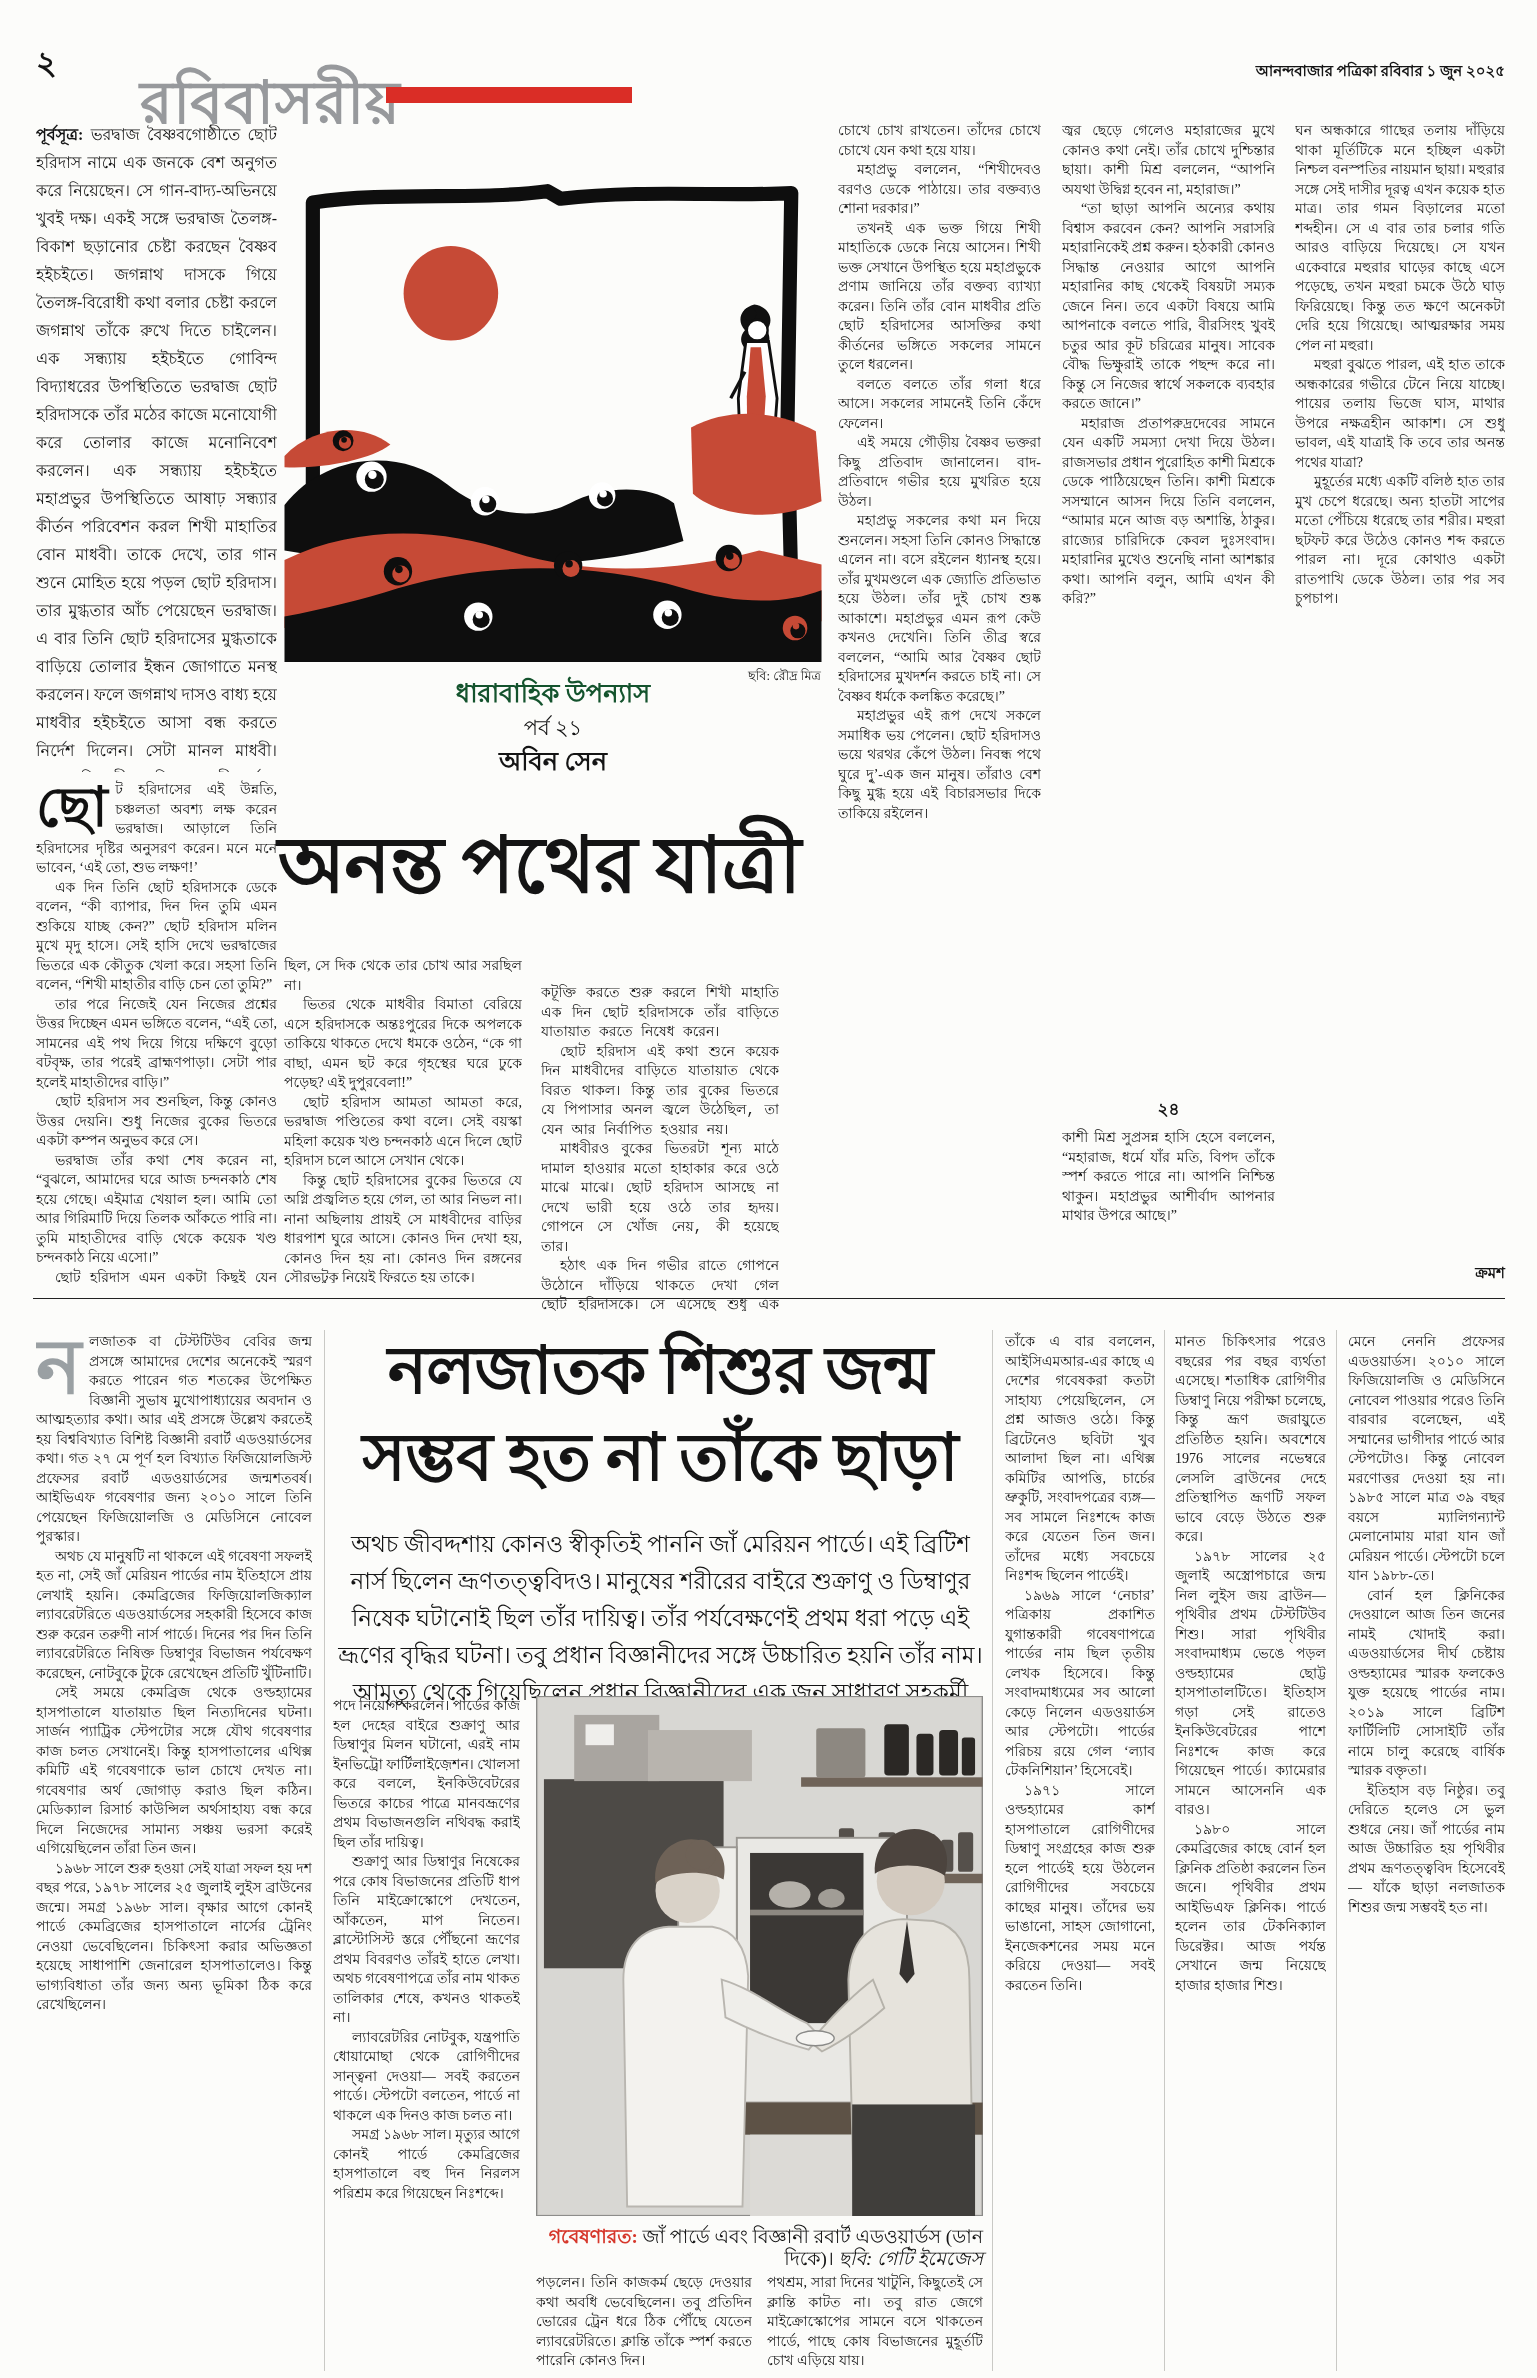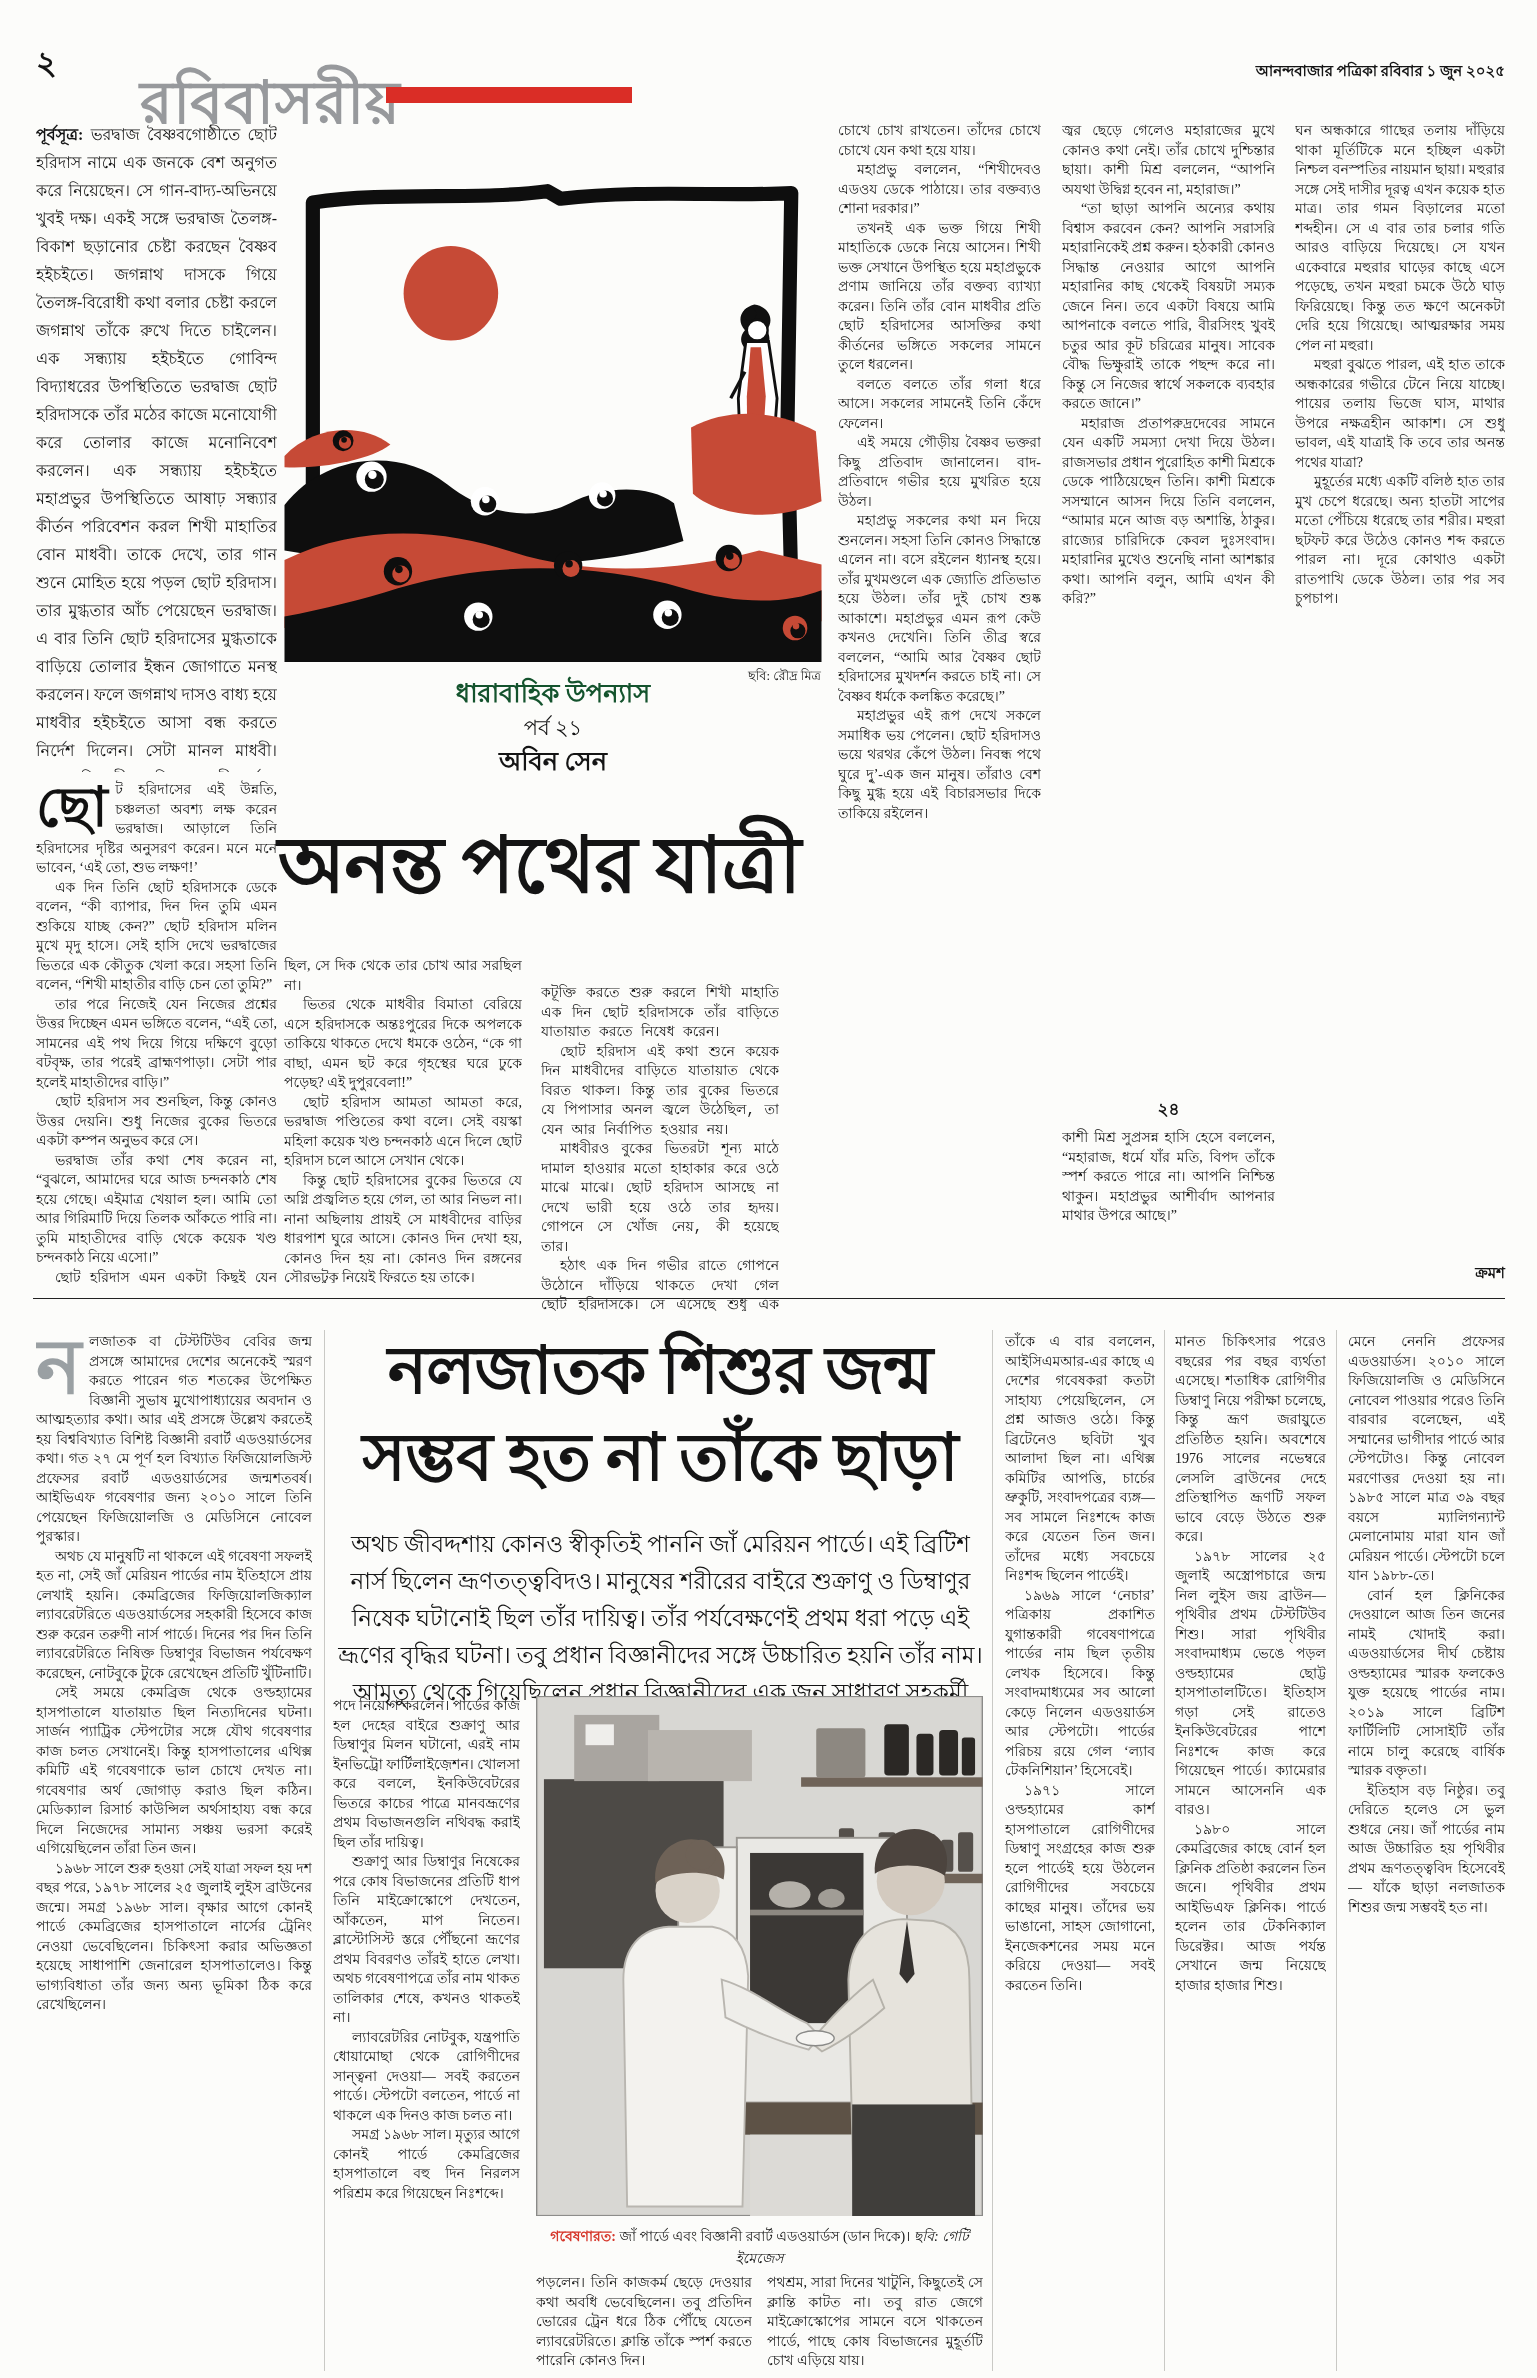--- a/index.html
+++ b/index.html
@@ -24,21 +24,21 @@
   .kicker{color:#14532d;font-weight:bold;font-size:25.6px;text-align:center;}
   .episode{font-size:21px;text-align:center;}
   .author{font-size:25.6px;font-weight:bold;text-align:center;}
   .novel-title{font-size:78px;font-weight:bold;text-align:center;line-height:1.05;letter-spacing:-0.9px;}
   .credit{font-size:12.8px;text-align:right;}
   .marker{font-size:17px;font-weight:bold;text-align:center;}
   .endmark{font-size:15px;font-weight:bold;text-align:right;}
   .headline{font-size:66px;font-weight:bold;text-align:center;line-height:87px;letter-spacing:-0.9px;}
   .standfirst{font-size:23px;line-height:37px;text-align:center;}
   .byline{font-weight:bold;}
-  .caption{font-size:14px;line-height:22px;text-align:center;}
+  .caption{font-size:19px;line-height:22px;text-align:right;}
   .caption .lead{color:#d6372b;font-weight:bold;}
   .caption .cred{font-style:italic;}
   .vrule{position:absolute;width:0.9px;background:#c9c9c5;}
   .hrule{position:absolute;height:1.9px;background:#1a1a1a;}
   svg{display:block;}
 </style>
 </head>
 <body>
 
 <div class="abs pagenum" style="left:36px;top:38px;">২</div>
@@ -153,21 +153,21 @@
   </div>
 <div class="abs col" style="left:541px;top:984px;width:238px;height:327px;font-family:Liberation Mono, monospace;">
     <p>কটূক্তি করতে শুরু করলে শিখী মাহাতি এক দিন ছোট হরিদাসকে তাঁর বাড়িতে যাতায়াত করতে নিষেধ করেন।</p>
     <p>ছোট হরিদাস এই কথা শুনে কয়েক দিন মাধবীদের বাড়িতে যাতায়াত থেকে বিরত থাকল। কিন্তু তার বুকের ভিতরে যে পিপাসার অনল জ্বলে উঠেছিল, তা যেন আর নির্বাপিত হওয়ার নয়।</p>
     <p>মাধবীরও বুকের ভিতরটা শূন্য মাঠে দামাল হাওয়ার মতো হাহাকার করে ওঠে মাঝে মাঝে। ছোট হরিদাস আসছে না দেখে ভারী হয়ে ওঠে তার হৃদয়। গোপনে সে খোঁজ নেয়, কী হয়েছে তার।</p>
     <p>হঠাৎ এক দিন গভীর রাতে গোপনে উঠোনে দাঁড়িয়ে থাকতে দেখা গেল ছোট হরিদাসকে। সে এসেছে শুধু এক বার মাধবীকে দেখবে বলে। মনে মনে বলে, ‘ঠাকুর, কী করব আমাকে বলে দাও।’</p>
   </div>
 
 <div class="abs col" style="left:838px;top:121px;width:203px;height:1162px;">
     <p>চোখে চোখ রাখতেন। তাঁদের চোখে চোখে যেন কথা হয়ে যায়।</p>
-    <p>মহাপ্রভু বললেন, “শিখীদেবও এডওয ডেকে পাঠায়ে। তার বক্তব্যও শোনা দরকার।”</p>
+    <p>মহাপ্রভু বললেন, “শিখীদেবও বরণও ডেকে পাঠায়ে। তার বক্তব্যও শোনা দরকার।”</p>
     <p>তখনই এক ভক্ত গিয়ে শিখী মাহাতিকে ডেকে নিয়ে আসেন। শিখী ভক্ত সেখানে উপস্থিত হয়ে মহাপ্রভুকে প্রণাম জানিয়ে তাঁর বক্তব্য ব্যাখ্যা করেন। তিনি তাঁর বোন মাধবীর প্রতি ছোট হরিদাসের আসক্তির কথা কীর্তনের ভঙ্গিতে সকলের সামনে তুলে ধরলেন।</p>
     <p>বলতে বলতে তাঁর গলা ধরে আসে। সকলের সামনেই তিনি কেঁদে ফেলেন।</p>
     <p>এই সময়ে গৌড়ীয় বৈষ্ণব ভক্তরা কিছু প্রতিবাদ জানালেন। বাদ-প্রতিবাদে গভীর হয়ে মুখরিত হয়ে উঠল।</p>
     <p>মহাপ্রভু সকলের কথা মন দিয়ে শুনলেন। সহসা তিনি কোনও সিদ্ধান্তে এলেন না। বসে রইলেন ধ্যানস্থ হয়ে। তাঁর মুখমণ্ডলে এক জ্যোতি প্রতিভাত হয়ে উঠল। তাঁর দুই চোখ শুষ্ক আকাশে। মহাপ্রভুর এমন রূপ কেউ কখনও দেখেনি। তিনি তীব্র স্বরে বললেন, “আমি আর বৈষ্ণব ছোট হরিদাসের মুখদর্শন করতে চাই না। সে বৈষ্ণব ধর্মকে কলঙ্কিত করেছে।”</p>
     <p>মহাপ্রভুর এই রূপ দেখে সকলে সমাধিক ভয় পেলেন। ছোট হরিদাসও ভয়ে থরথর কেঁপে উঠল। নিবন্ধ পথে ঘুরে দুৃ’-এক জন মানুষ। তাঁরাও বেশ কিছু মুগ্ধ হয়ে এই বিচারসভার দিকে তাকিয়ে রইলেন।</p>
   </div>
 <div class="abs col" style="left:1062px;top:121px;width:213px;height:963px;">
     <p>জ্বর ছেড়ে গেলেও মহারাজের মুখে কোনও কথা নেই। তাঁর চোখে দুশ্চিন্তার ছায়া। কাশী মিশ্র বললেন, “আপনি অযথা উদ্বিগ্ন হবেন না, মহারাজ।”</p>
     <p>“তা ছাড়া আপনি অন্যের কথায় বিশ্বাস করবেন কেন? আপনি সরাসরি মহারানিকেই প্রশ্ন করুন। হঠকারী কোনও সিদ্ধান্ত নেওয়ার আগে আপনি মহারানির কাছ থেকেই বিষয়টা সম্যক জেনে নিন। তবে একটা বিষয়ে আমি আপনাকে বলতে পারি, বীরসিংহ খুবই চতুর আর কূট চরিত্রের মানুষ। সাবেক বৌদ্ধ ভিক্ষুরাই তাকে পছন্দ করে না। কিন্তু সে নিজের স্বার্থে সকলকে ব্যবহার করতে জানে।”</p>
     <p>মহারাজ প্রতাপরুদ্রদেবের সামনে যেন একটি সমস্যা দেখা দিয়ে উঠল। রাজসভার প্রধান পুরোহিত কাশী মিশ্রকে ডেকে পাঠিয়েছেন তিনি। কাশী মিশ্রকে সসম্মানে আসন দিয়ে তিনি বললেন, “আমার মনে আজ বড় অশান্তি, ঠাকুর। রাজ্যের চারিদিকে কেবল দুঃসংবাদ। মহারানির মুখেও শুনেছি নানা আশঙ্কার কথা। আপনি বলুন, আমি এখন কী করি?”</p>

